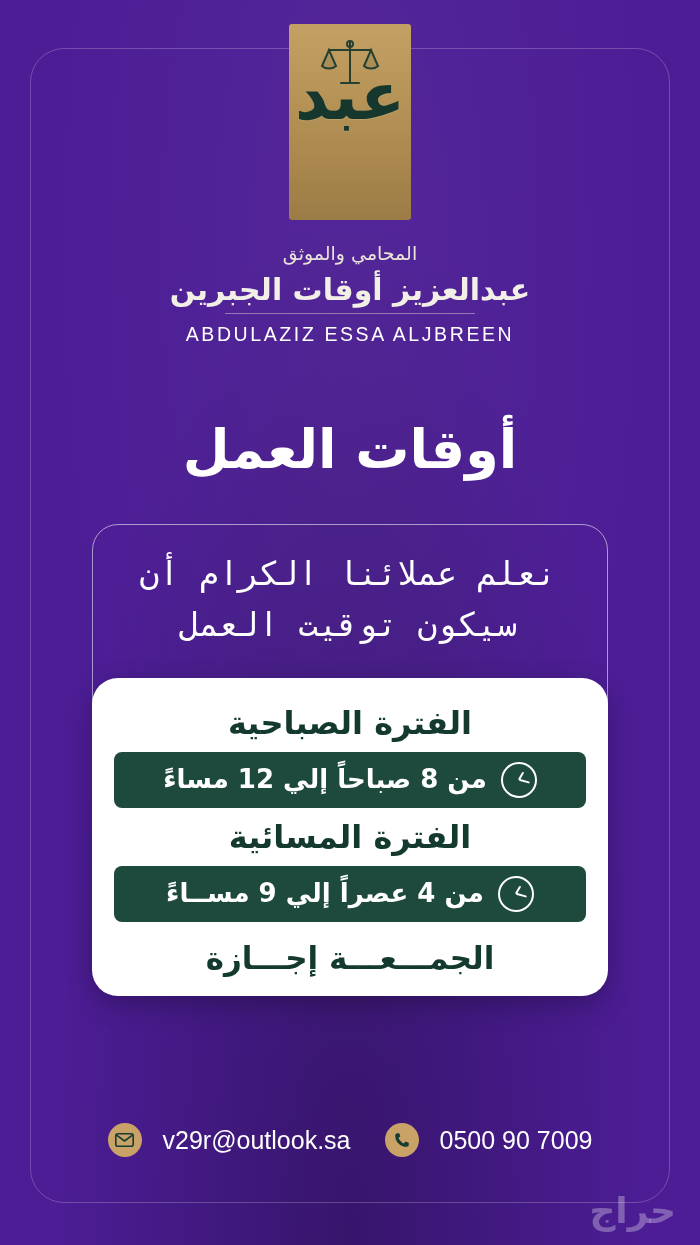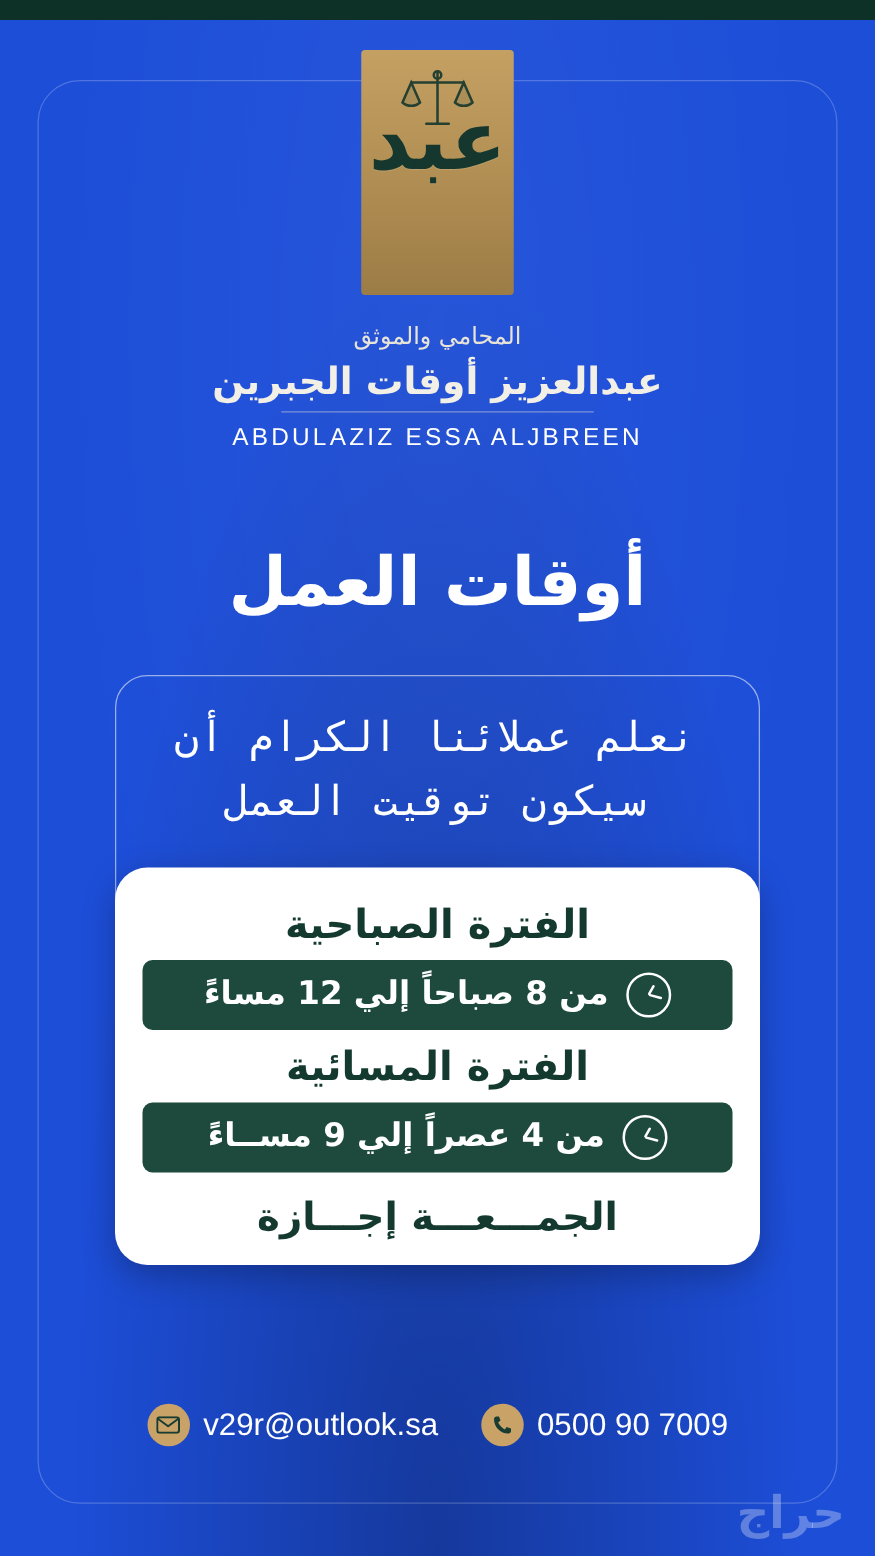--- a/index.html
+++ b/index.html
@@ -13,22 +13,21 @@
     position: relative;
     overflow: hidden;
     font-family: "DejaVu Sans", "Liberation Sans", sans-serif;
     color: #ffffff;
   }
 
   
   .poster {
     position: absolute;
     inset: 0;
-    background: #1d4ed8;
-    margin-top: 16px;
+    background: #4c1d95;
   }
   .poster::before {
     
     content: "";
     position: absolute;
     inset: 0;
     background:
       radial-gradient(ellipse at 50% 20%, rgba(255,255,255,0.045), rgba(0,0,0,0) 62%),
       radial-gradient(ellipse at 50% 100%, rgba(0,0,0,0.28), rgba(0,0,0,0) 60%);
     pointer-events: none;
@@ -226,21 +225,21 @@
     bottom: 88px;
     display: flex;
     align-items: center;
     justify-content: center;
     gap: 34px;
     direction: ltr;
   }
   .contact-item {
     display: flex;
     align-items: center;
-    gap: 11px;
+    gap: 21px;
     color: #ffffff;
     font-size: 25px;
     font-family: "Liberation Sans", sans-serif;
   }
   .badge {
     width: 34px;
     height: 34px;
     border-radius: 50%;
     background: #c9a267;
     display: flex;

